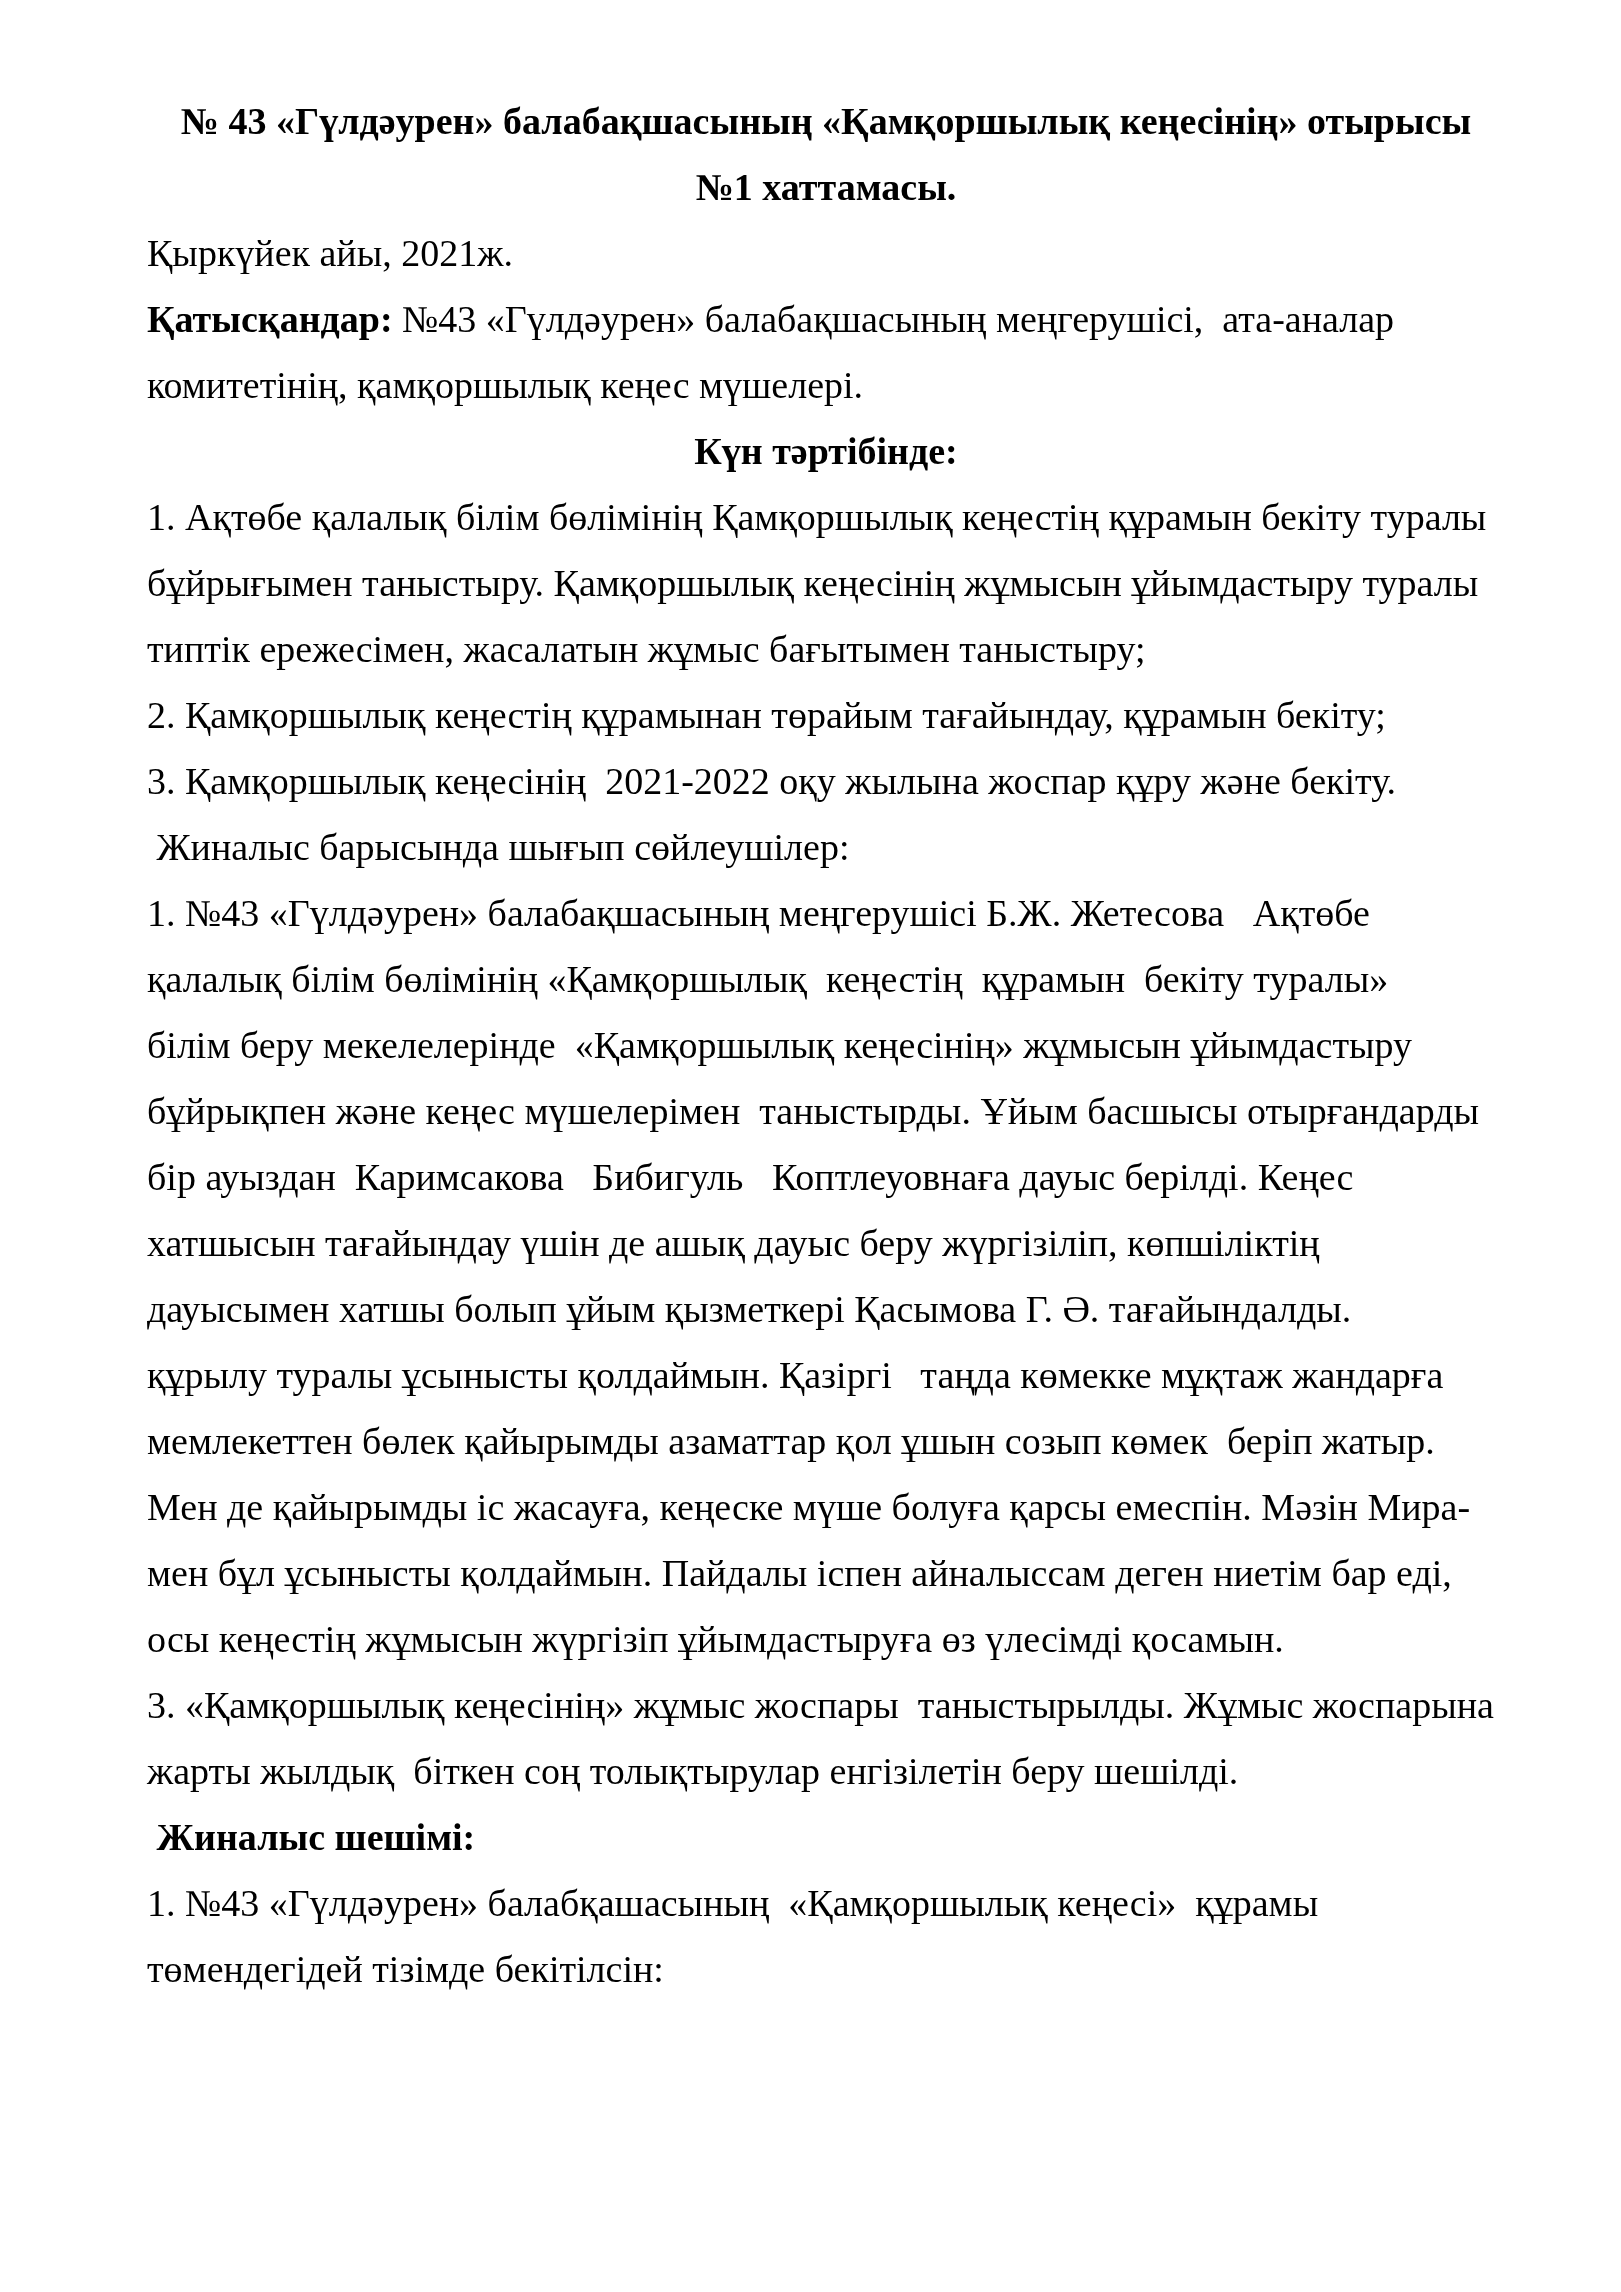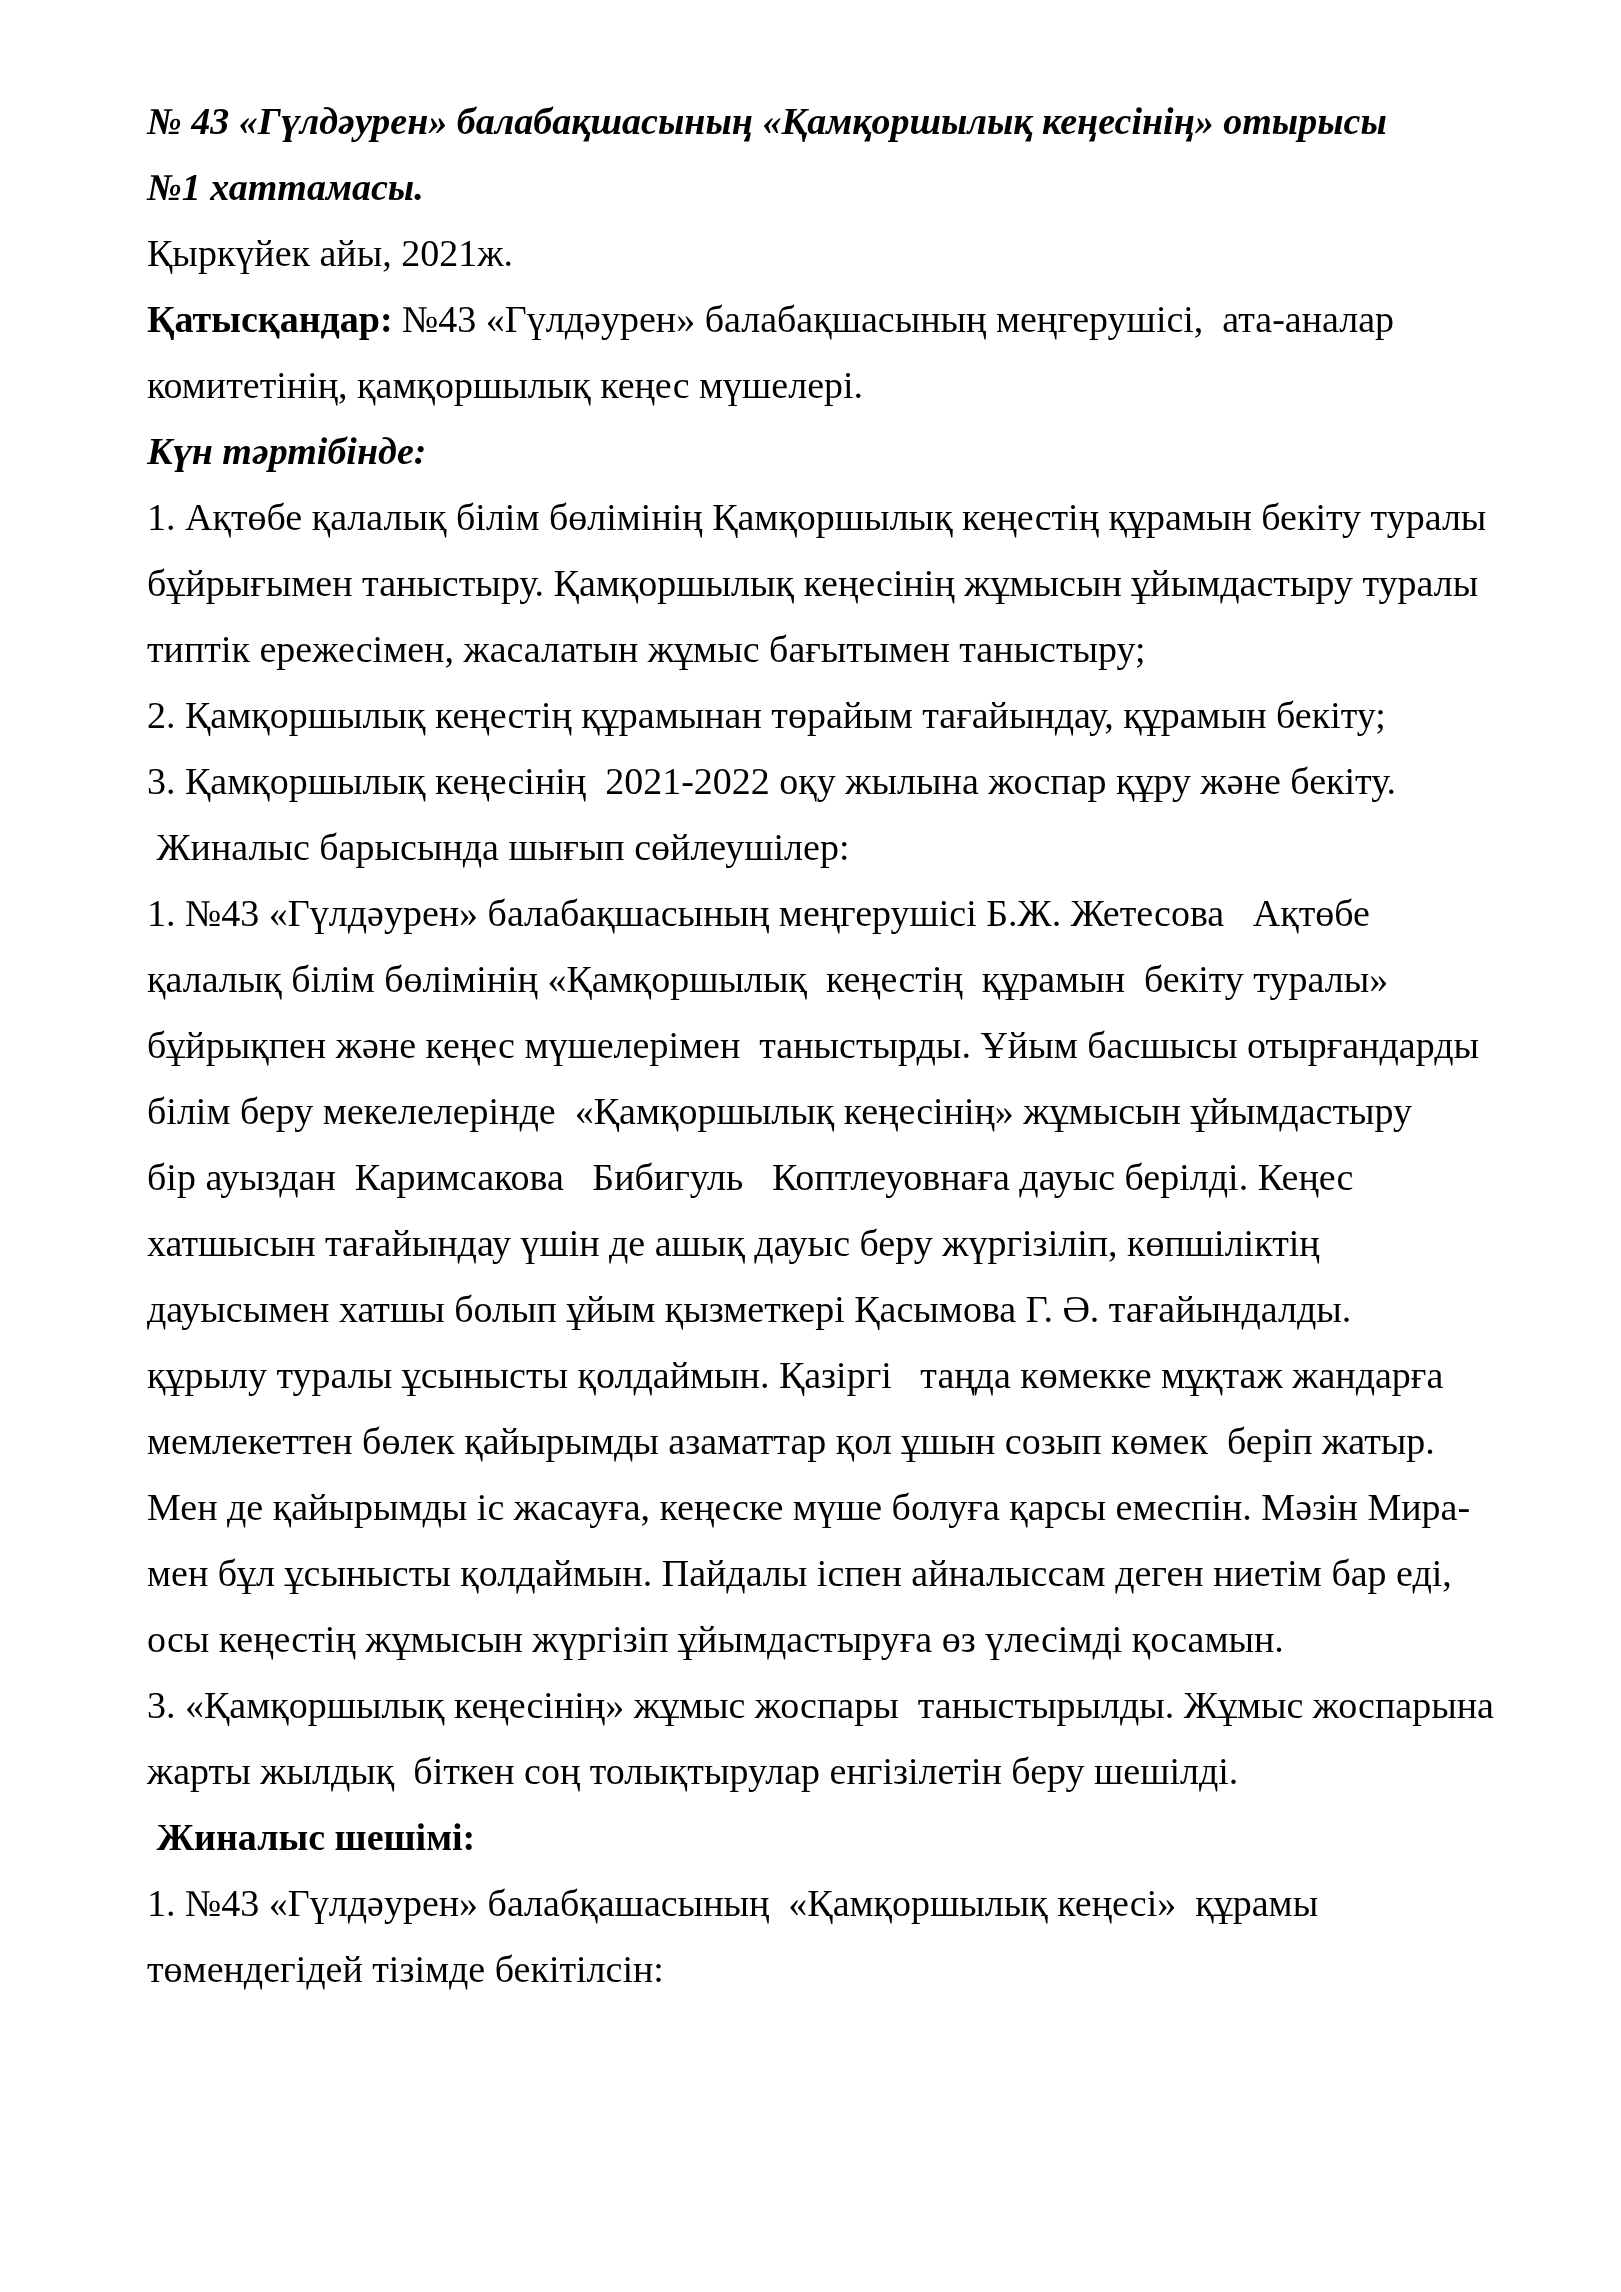--- a/index.html
+++ b/index.html
@@ -17,21 +17,21 @@
     font-family: "Liberation Serif", "DejaVu Serif", serif;
     font-size: 38px;
     line-height: 66px;
     color: #000000;
     overflow: hidden;
   }
   .line {
     white-space: pre;
   }
   .center {
-    font-style: italic;
+    text-align: center;
   }
   .bold {
     font-weight: bold;
   }
 </style>
 </head>
 <body>
 
 <div class="page">
 
@@ -48,22 +48,22 @@
   <div class="line">1. Ақтөбе қалалық білім бөлімінің Қамқоршылық кеңестің құрамын бекіту туралы</div>
   <div class="line">бұйрығымен таныстыру. Қамқоршылық кеңесінің жұмысын ұйымдастыру туралы</div>
   <div class="line">типтік ережесімен, жасалатын жұмыс бағытымен таныстыру;</div>
   <div class="line">2. Қамқоршылық кеңестің құрамынан төрайым тағайындау, құрамын бекіту;</div>
   <div class="line">3. Қамқоршылық кеңесінің  2021-2022 оқу жылына жоспар құру және бекіту.</div>
 
   <div class="line"> Жиналыс барысында шығып сөйлеушілер:</div>
 
   <div class="line">1. №43 «Гүлдәурен» балабақшасының меңгерушісі Б.Ж. Жетесова   Ақтөбе</div>
   <div class="line">қалалық білім бөлімінің «Қамқоршылық  кеңестің  құрамын  бекіту туралы»</div>
+  <div class="line">білім беру мекелелерінде  «Қамқоршылық кеңесінің» жұмысын ұйымдастыру</div>
   <div class="line">бұйрықпен және кеңес мүшелерімен  таныстырды. Ұйым басшысы отырғандарды</div>
-  <div class="line">білім беру мекелелерінде  «Қамқоршылық кеңесінің» жұмысын ұйымдастыру</div>
   <div class="line">бір ауыздан  Каримсакова   Бибигуль   Коптлеуовнаға дауыс берілді. Кеңес</div>
   <div class="line">хатшысын тағайындау үшін де ашық дауыс беру жүргізіліп, көпшіліктің</div>
   <div class="line">дауысымен хатшы болып ұйым қызметкері Қасымова Г. Ә. тағайындалды.</div>
   <div class="line">құрылу туралы ұсынысты қолдаймын. Қазіргі   таңда көмекке мұқтаж жандарға</div>
   <div class="line">мемлекеттен бөлек қайырымды азаматтар қол ұшын созып көмек  беріп жатыр.</div>
   <div class="line">Мен де қайырымды іс жасауға, кеңеске мүше болуға қарсы емеспін. Мәзін Мира-</div>
   <div class="line">мен бұл ұсынысты қолдаймын. Пайдалы іспен айналыссам деген ниетім бар еді,</div>
   <div class="line">осы кеңестің жұмысын жүргізіп ұйымдастыруға өз үлесімді қосамын.</div>
   <div class="line">3. «Қамқоршылық кеңесінің» жұмыс жоспары  таныстырылды. Жұмыс жоспарына</div>
   <div class="line">жарты жылдық  біткен соң толықтырулар енгізілетін беру шешілді.</div>

